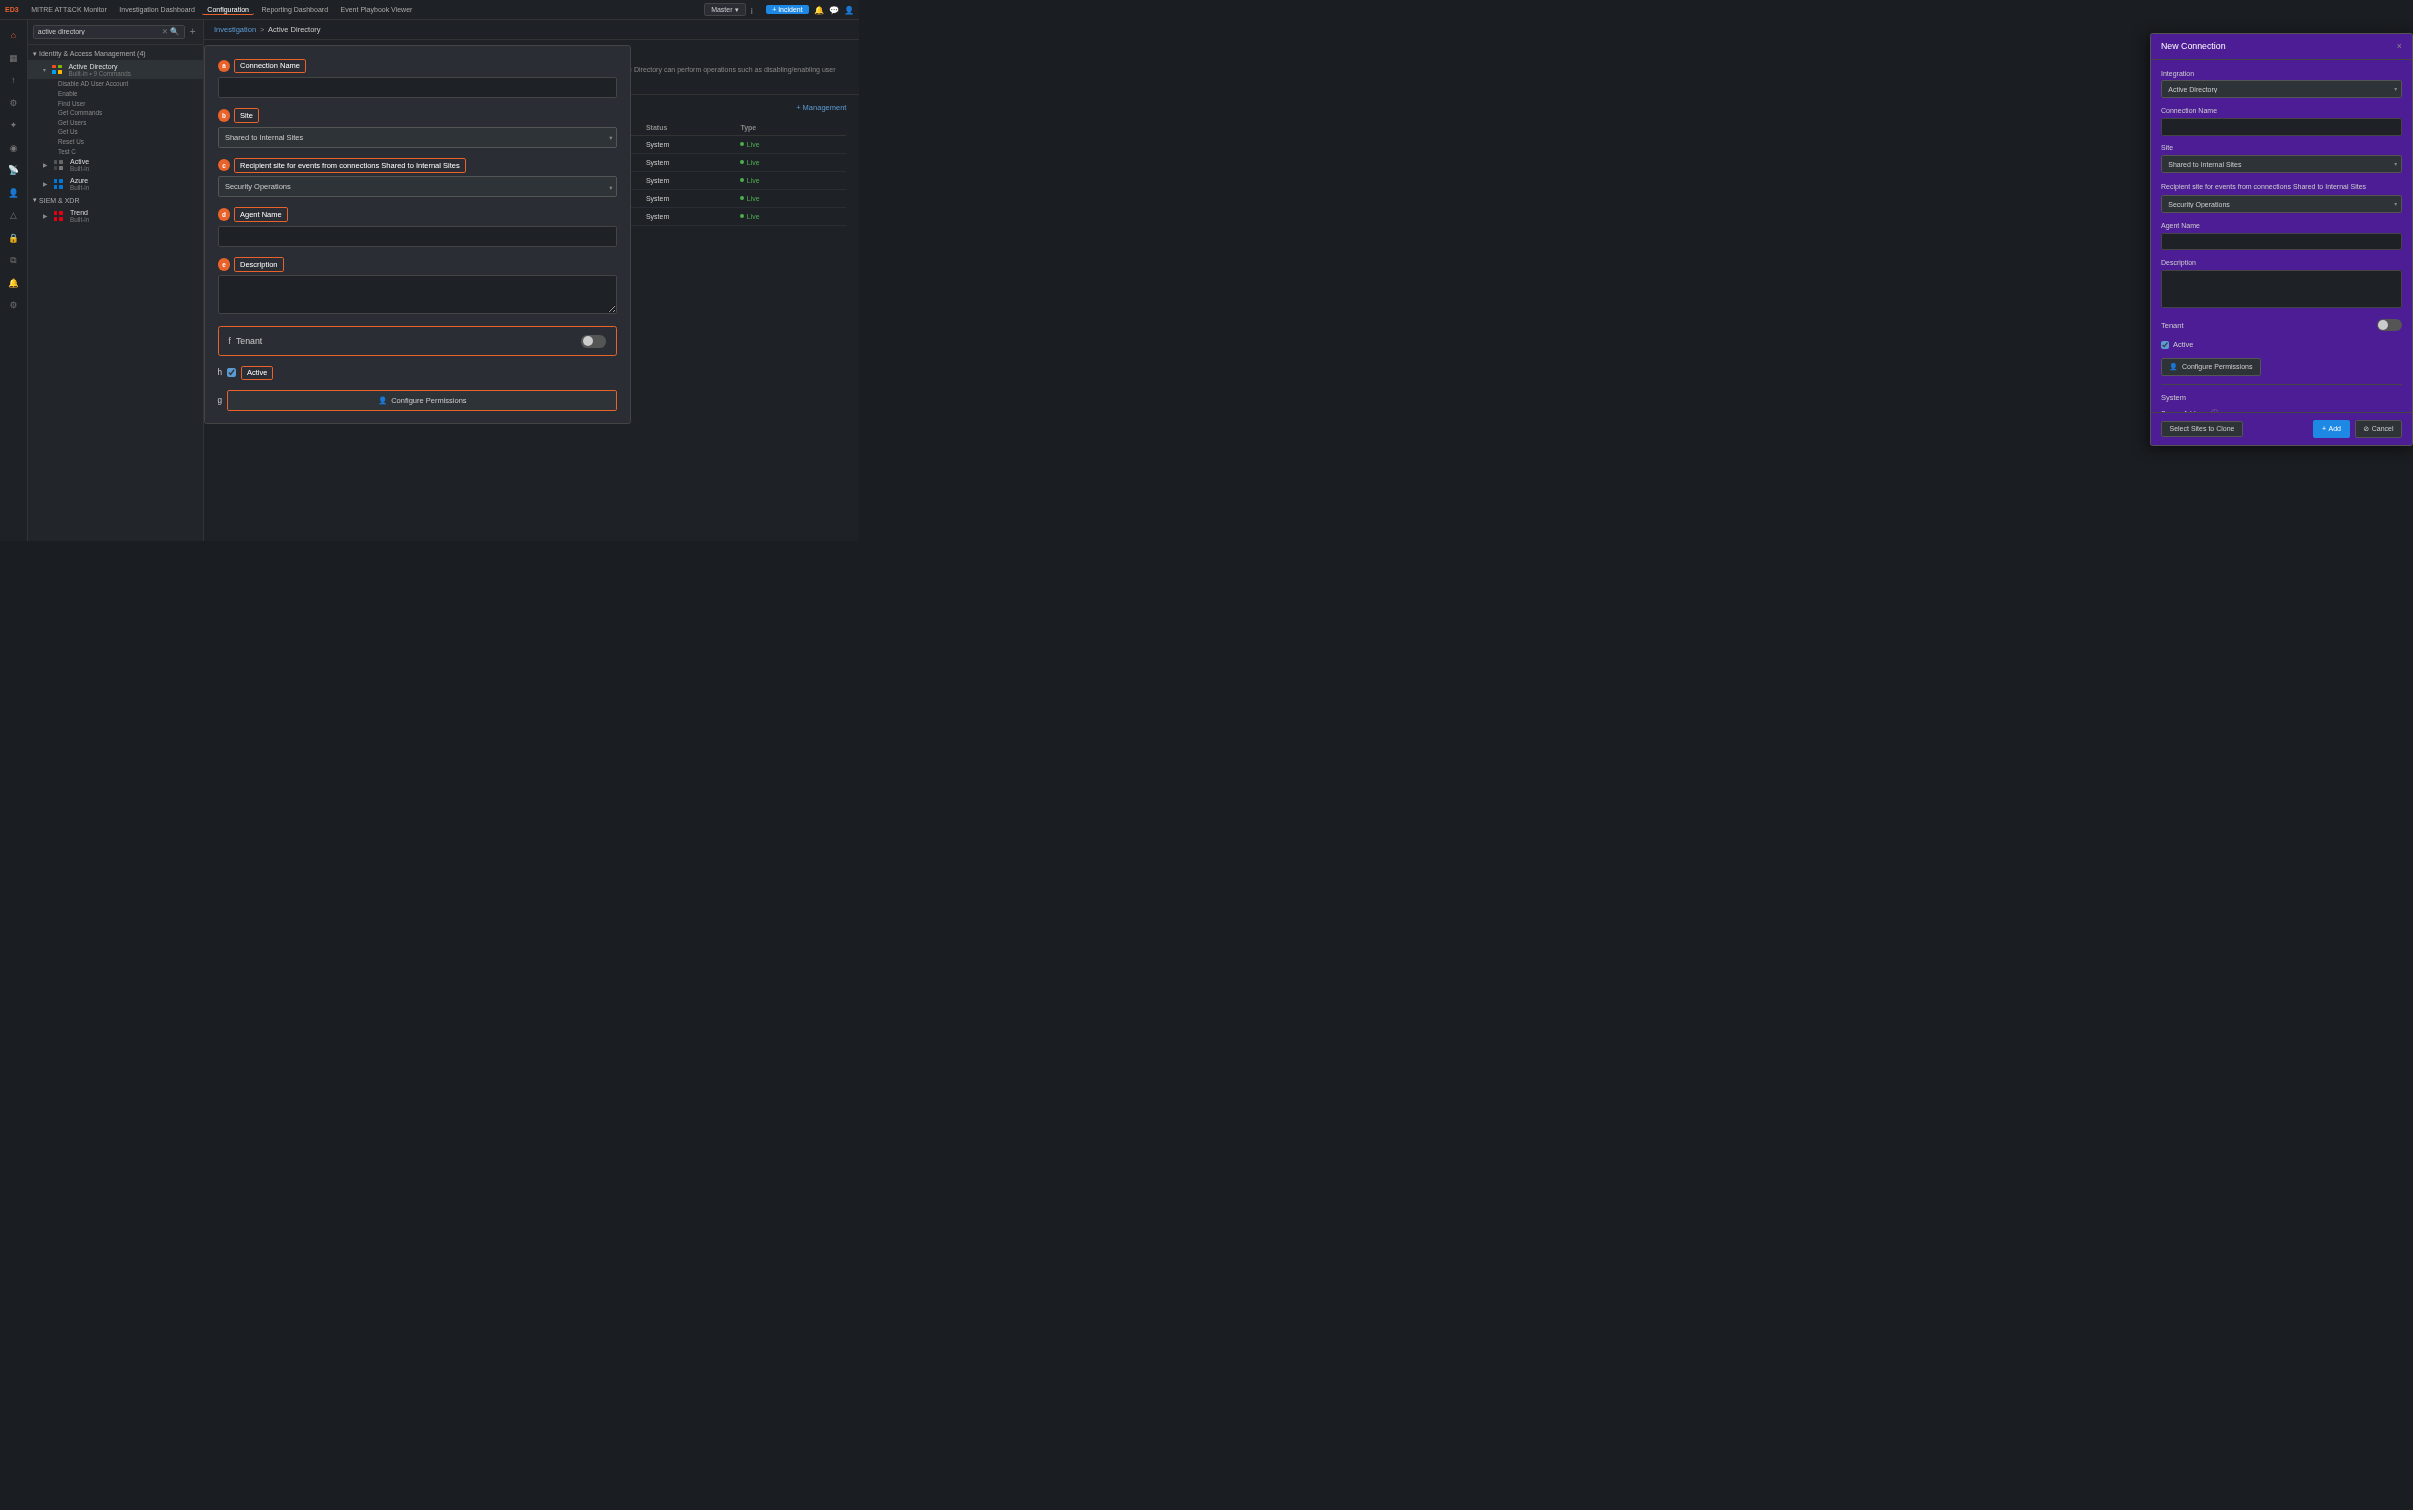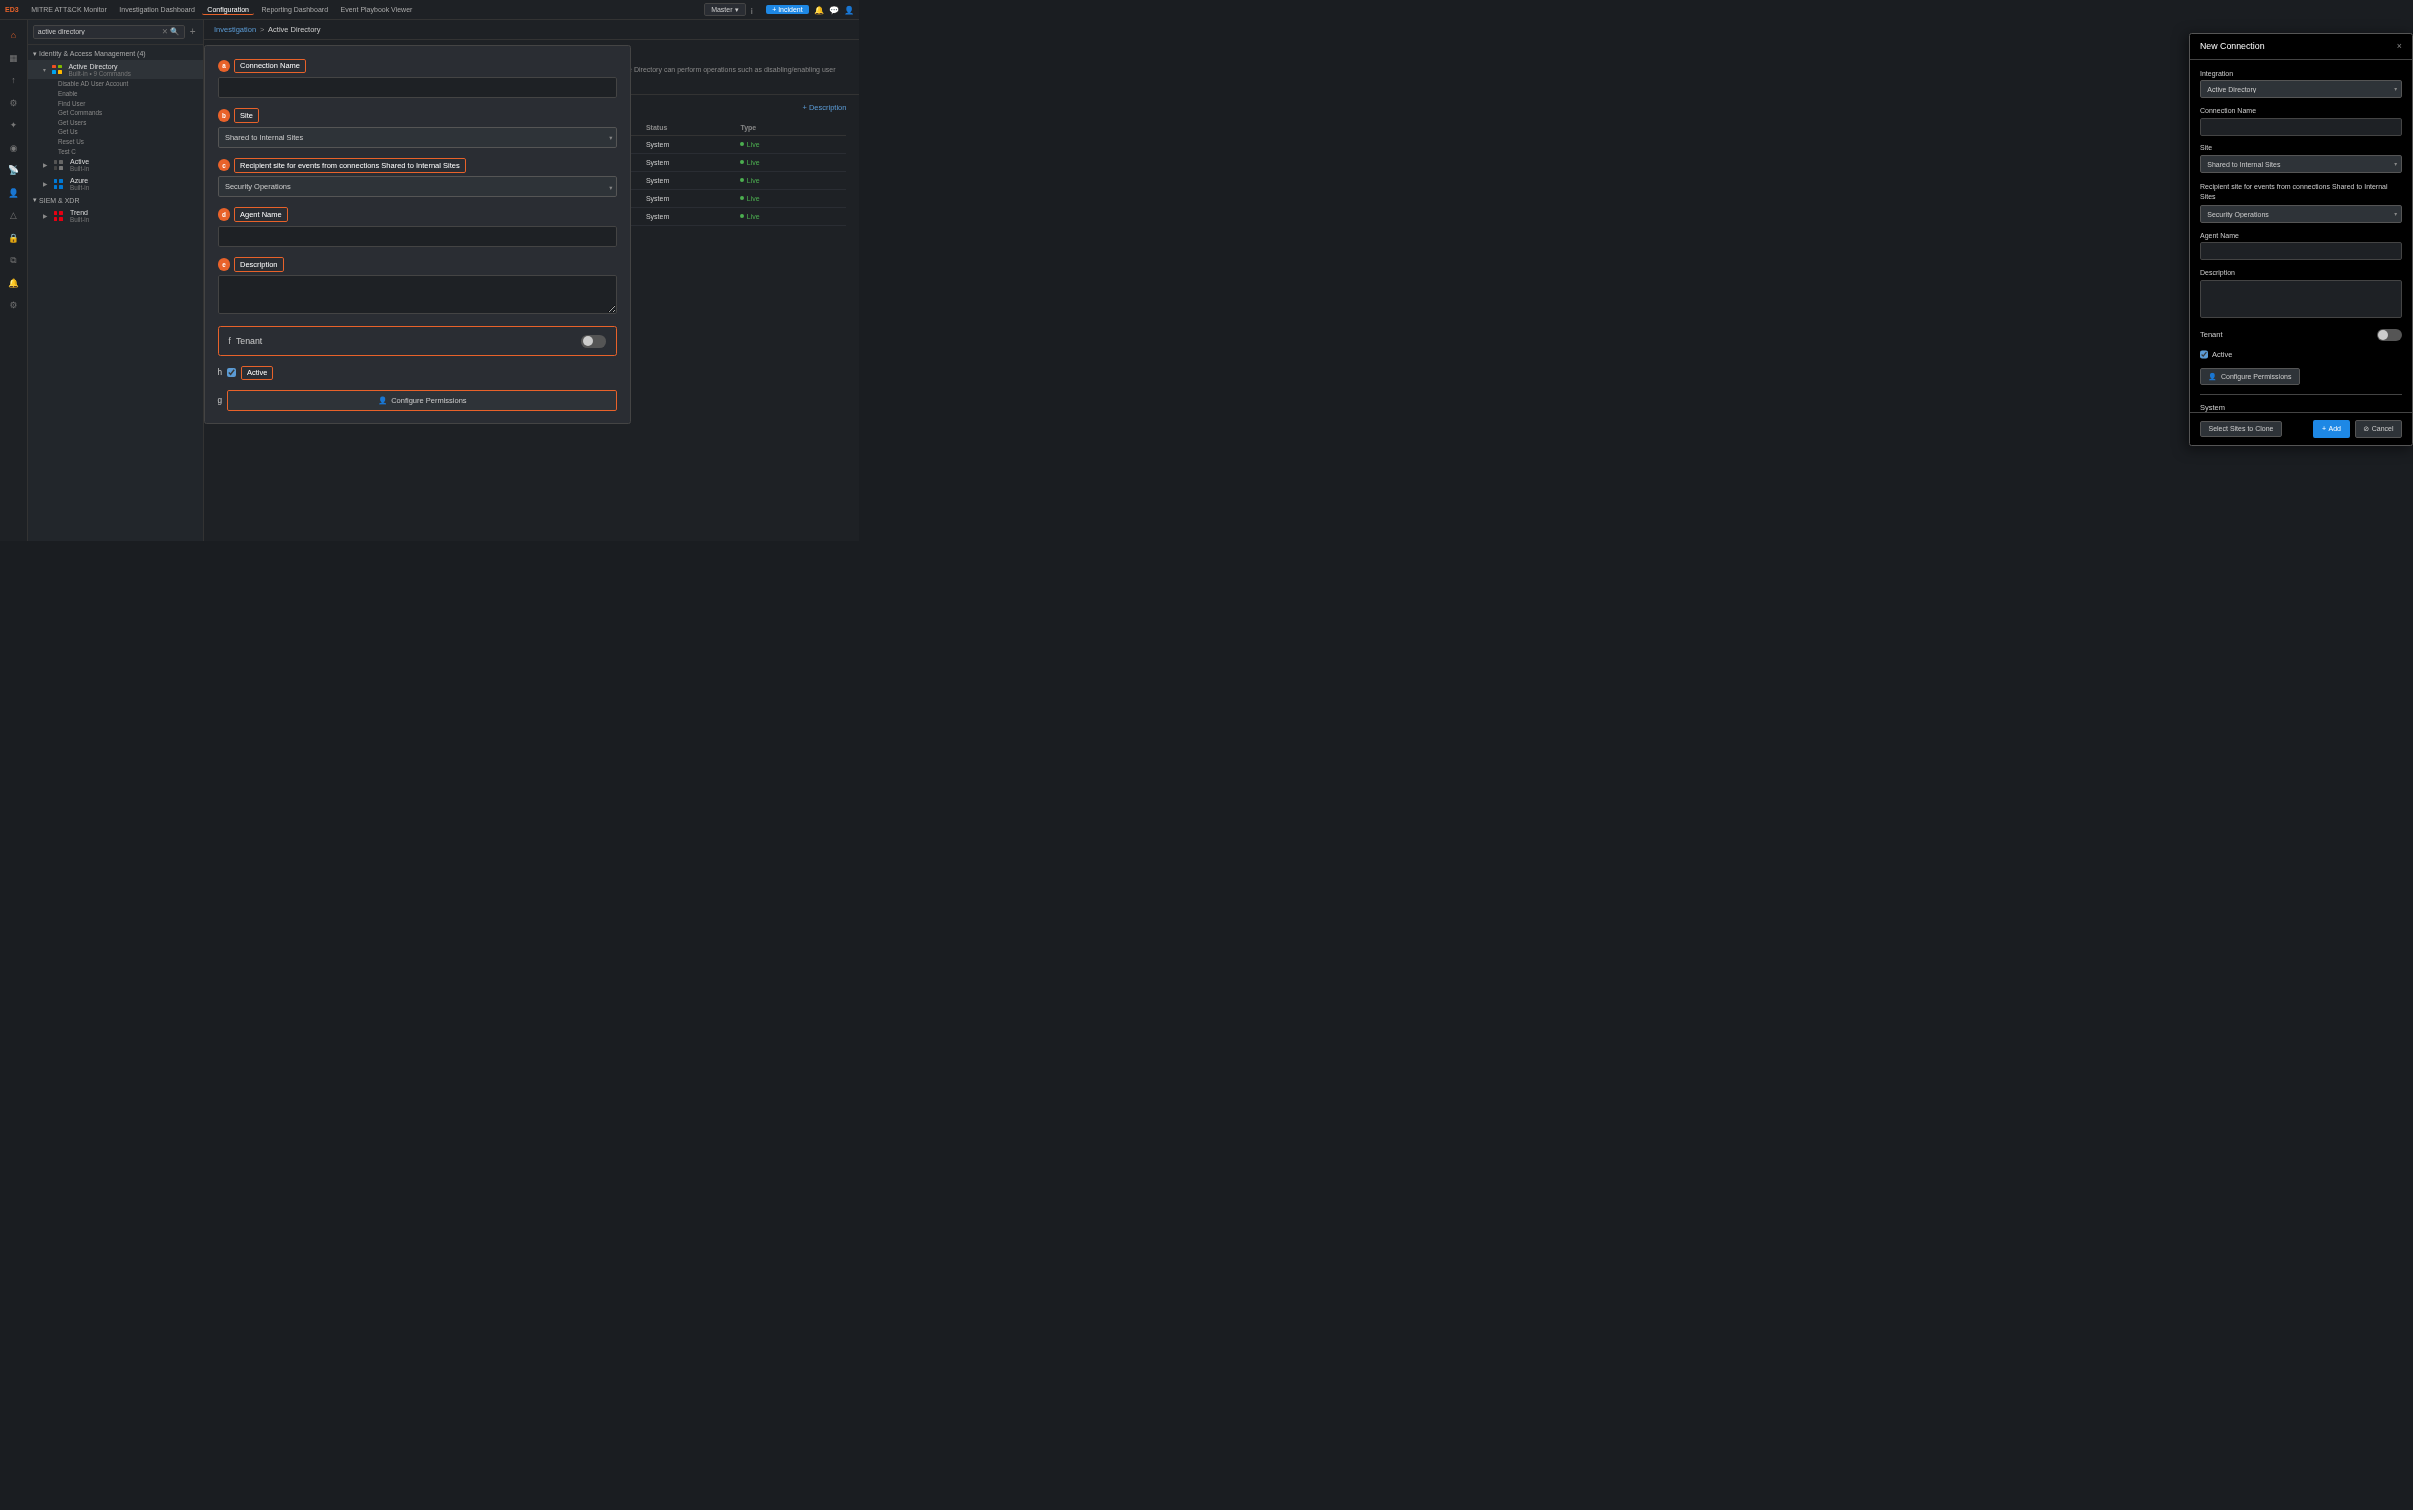--- a/index.html
+++ b/index.html
@@ -472,22 +472,22 @@
       border: 1.3px solid #e8622a;
       width: 100%;
       justify-content: center;
     }
 
     
     .right-modal {
       position: absolute;
       top: 12.6px;
       right: 0;
-      width: 224px;
-      background: #000000;
+      width: 263px;
+      background: #4c1d95;
       border: 0.6px solid #555;
       border-radius: 2.5px;
       pointer-events: all;
       z-index: 20;
       box-shadow: -2.5px 2.5px 12.6px rgba(0,0,0,0.5);
     }
     .modal-header {
       padding: 7.5px 10px;
       display: flex;
       align-items: center;
@@ -814,21 +814,21 @@
               <span style="color:#777;font-size:7.5px;">|</span>
               <span class="integration-category">Identity &amp; Access Management</span>
             </div>
             <div class="integration-desc">Active Directory is a directory service from Microsoft that allows network administrators to manage users, domains. Active Directory can perform operations such as disabling/enabling user accounts, resetting passwords, retr...</div>
           </div>
         </div>
 
         <div class="connections-section">
           <div class="section-header">
             <span class="section-title">Connections</span>
-            <button class="add-connection-btn">+ Description</button>
+            <button class="add-connection-btn">+ Management</button>
           </div>
           <table class="connections-table">
             <thead>
               <tr>
                 <th></th>
                 <th>Status</th>
                 <th>Type</th>
                 <th></th>
               </tr>
             </thead>

